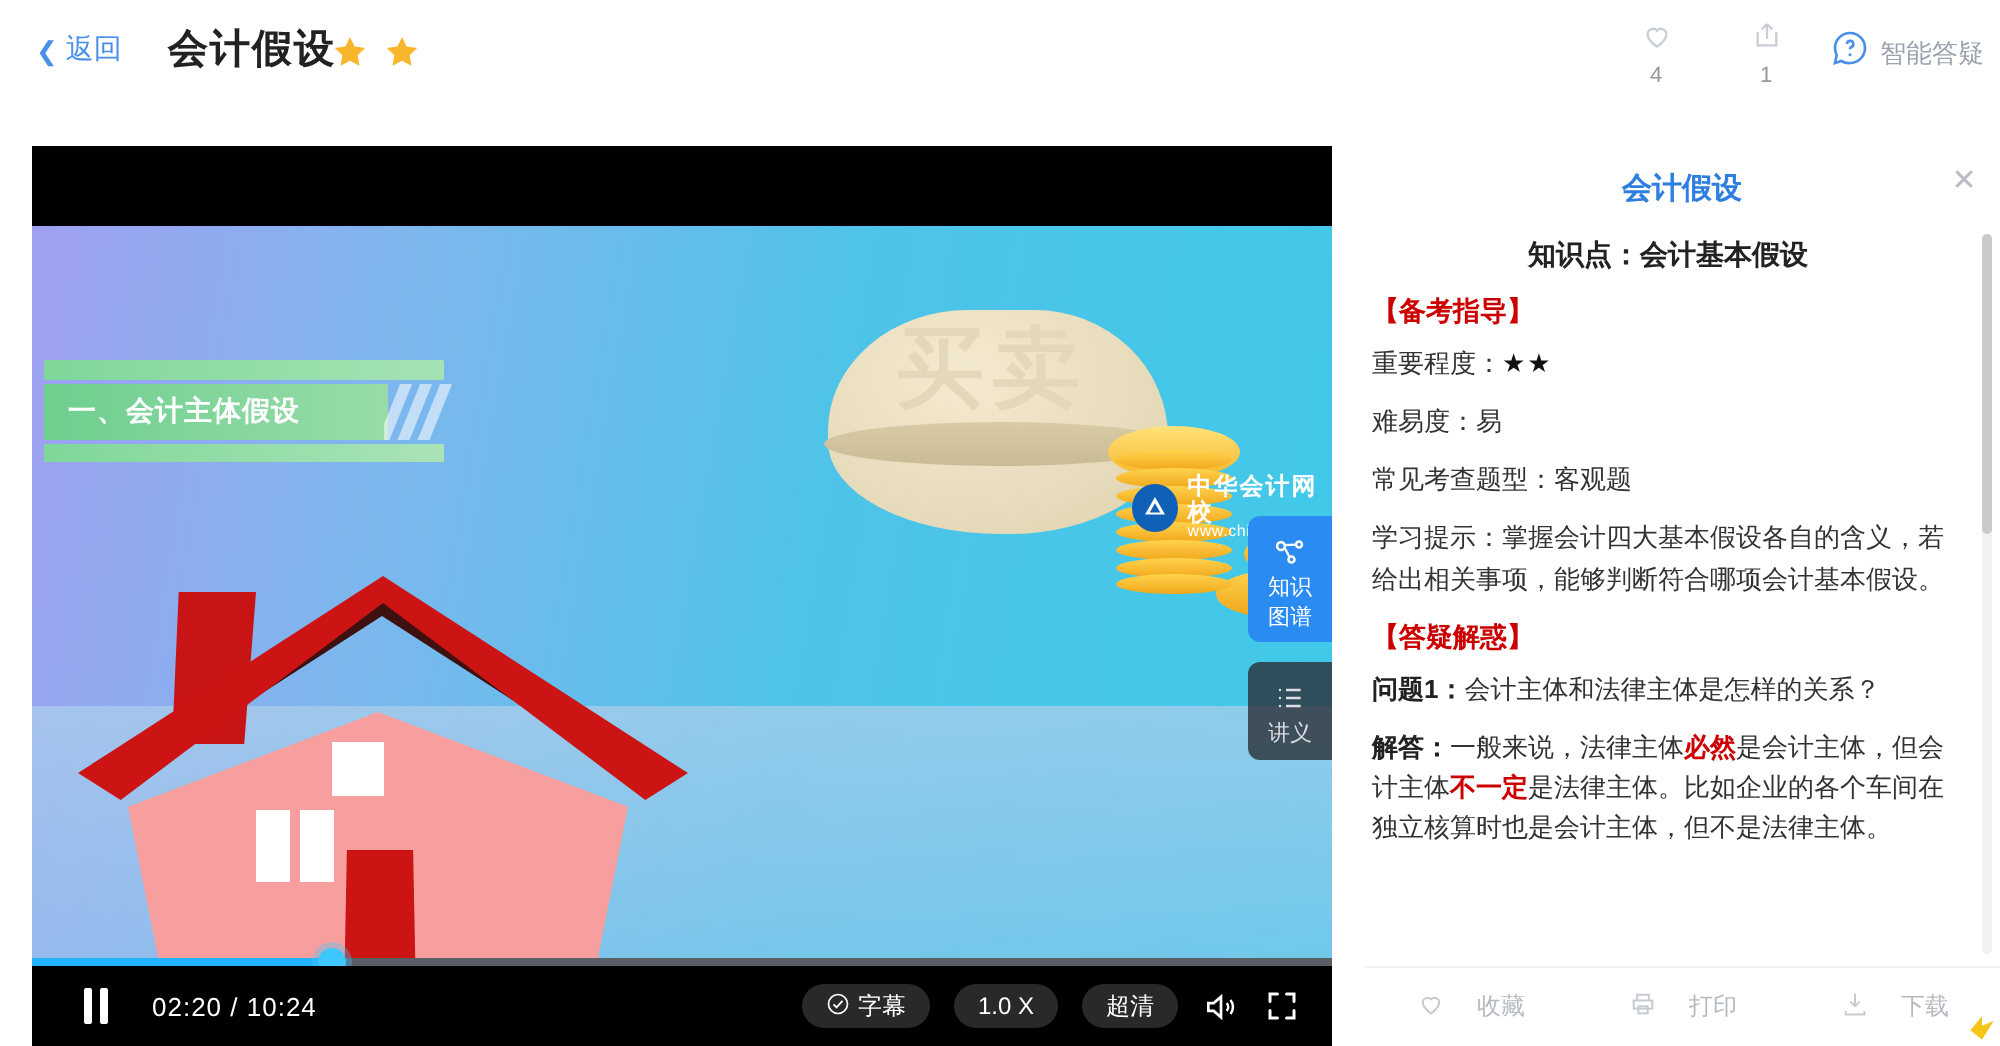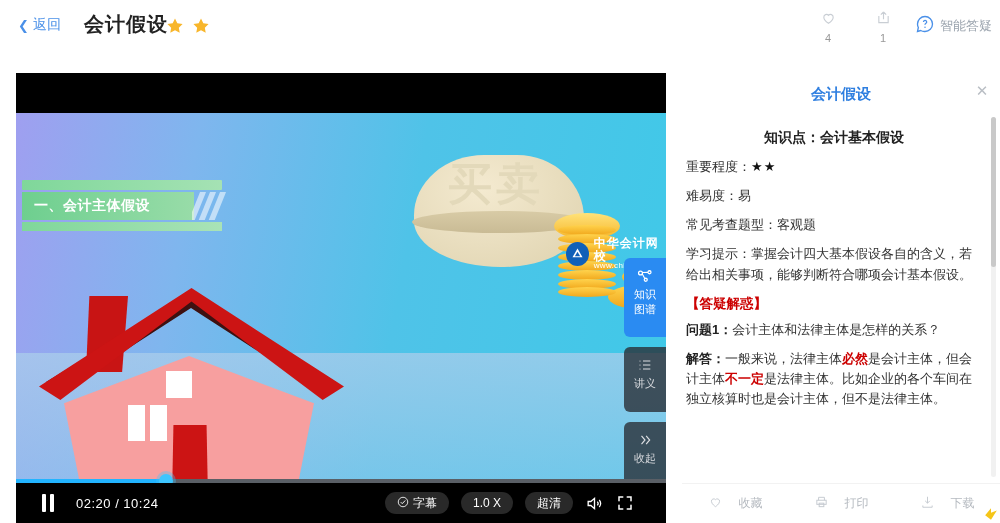--- a/index.html
+++ b/index.html
@@ -93,49 +93,49 @@
   
   .watermark { position:absolute; left:550px; top:124px; display:flex; align-items:center; gap:5px; }
   .wm-logo { width:24px; height:24px; border-radius:50%; background:#1060b8; display:flex;
              align-items:center; justify-content:center; }
   .wm-txt { line-height:1.05; }
   .wm-t1 { font-size:12px; color:#fff; font-weight:bold; letter-spacing:1px; }
   .wm-t2 { font-size:8px; color:#fff; letter-spacing:.3px; }
 
   
   .side-tools { position:absolute; right:0; top:145px; width:42px; }
-  .stool { width:42px; border-radius:6px 0 0 6px; padding:8px 0 21px; text-align:center; cursor:pointer;
+  .stool { width:42px; border-radius:6px 0 0 6px; padding:8px 0 5px; text-align:center; cursor:pointer;
            margin-bottom:10px; background:rgba(40,44,50,.78); }
   .stool.active { background:#2a8bf2; }
   .stool .sico { height:20px; display:flex; align-items:center; justify-content:center; }
   .stool .slab { font-size:11px; color:#fff; line-height:1.2; margin-top:2px; }
   .stool:not(.active) .slab { color:#d8dade; }
 
   
   .progress { position:absolute; left:0; bottom:40px; width:650px; height:4px; background:#5a5f66; }
   .progress .fill { height:4px; background:#22b4ff; }
   .progress .knob { position:absolute; top:-5px; width:14px; height:14px; border-radius:50%; background:#3ec6ff;
                     box-shadow:0 0 0 3px rgba(62,198,255,.35); }
   .ctrlbar { position:absolute; left:0; bottom:0; width:650px; height:40px; display:flex; align-items:center; }
   .btn-pause { margin-left:26px; width:16px; height:18px; display:flex; gap:4px; cursor:pointer; }
   .btn-pause i { width:4px; height:18px; background:#fff; border-radius:1px; }
   .time { margin-left:18px; color:#fff; font-size:13px; letter-spacing:.5px; }
-  .ctrl-right { margin-left:auto; display:flex; align-items:center; gap:12px; padding-right:32px; }
+  .ctrl-right { margin-left:auto; display:flex; align-items:center; gap:12px; padding-right:16px; }
   .pill { height:22px; border-radius:11px; background:rgba(255,255,255,.16); color:#fff; font-size:12px;
           display:flex; align-items:center; justify-content:center; gap:4px; padding:0 12px; cursor:pointer; }
   .icn-btn { cursor:pointer; display:flex; align-items:center; }
 
   
   .panel { position:absolute; left:682px; top:73px; width:318px; height:450px; background:#fff; }
   .panel-title { text-align:center; color:#2f7fe0; font-size:15px; font-weight:bold; margin-top:12px; }
   .panel-close { position:absolute; right:10px; top:10px; width:16px; height:16px; cursor:pointer;
                  color:#b9bec4; font-size:15px; line-height:16px; text-align:center; }
   .panel-body { position:absolute; left:0; top:40px; width:318px; height:370px; padding:0 18px 0 4px;
                 overflow:hidden; }
-  .kp-title { text-align:center; font-size:14px; color:#222; font-weight:bold; margin:16px 0 10px; }
+  .kp-title { text-align:center; font-size:14px; color:#222; font-weight:bold; margin:6px 0 10px; }
   .sec-head { color:#cc0000; font-weight:bold; font-size:13.5px; margin:10px 0 7px; }
   .p { font-size:13px; color:#333; line-height:1.55; margin-bottom:9px; }
   .p .bk { font-weight:bold; color:#222; }
   .p .rd { color:#cc0000; font-weight:bold; }
   .stars-inline { letter-spacing:1px; color:#111; }
   .scroll-track { position:absolute; right:4px; top:44px; width:5px; height:360px; background:#f1f1f1; border-radius:3px; }
   .scroll-thumb { position:absolute; right:4px; top:44px; width:5px; height:150px; background:#c9c9c9; border-radius:3px; cursor:pointer; }
 
   
   .panel-actions { position:absolute; left:682px; bottom:0; width:318px; height:40px; background:#fff;
@@ -276,28 +276,20 @@
           <div class="sico">
             <svg width="18" height="16" viewBox="0 0 24 24">
                 <g stroke="#dcdee2" stroke-width="1.8">
                   <path d="M9 6h11M9 12h11M9 18h11"></path>
                   <path d="M4.5 6h.01M4.5 12h.01M4.5 18h.01" stroke-linecap="round"></path>
                 </g>
               </svg>
           </div>
           <div class="slab">讲义</div>
         </div>
-        <div class="stool">
-          <div class="sico">
-            <svg width="16" height="14" viewBox="0 0 24 24">
-                <path fill="none" stroke="#dcdee2" stroke-width="2" d="M6 5l6 7-6 7M14 5l6 7-6 7"></path>
-              </svg>
-          </div>
-          <div class="slab">收起</div>
-        </div>
       </div>
 
     </div>
 
     <div class="progress">
       <div class="fill" id="pg-fill" style="width: 23%;"></div>
       <div class="knob" id="pg-knob" style="left: calc(23% - 7px);"></div>
     </div>
 
     <div class="video-botbar"></div>
@@ -336,20 +328,21 @@
     </div>
   </div>
 
   <div class="panel">
     <div class="panel-title">会计假设</div>
     <div class="panel-close">✕</div>
 
     <div class="panel-body">
       <div class="kp-title">知识点：会计基本假设</div>
 
+      <div class="sec-head">【备考指导】</div>
       <div class="p">
         <span>重要程度：</span><span class="stars-inline">★★</span>
       </div>
       <div class="p">难易度：易</div>
       <div class="p">常见考查题型：客观题</div>
       <div class="p">学习提示：掌握会计四大基本假设各自的含义，若给出相关事项，能够判断符合哪项会计基本假设。</div>
 
       <div class="sec-head">【答疑解惑】</div>
 
       <div class="p">

